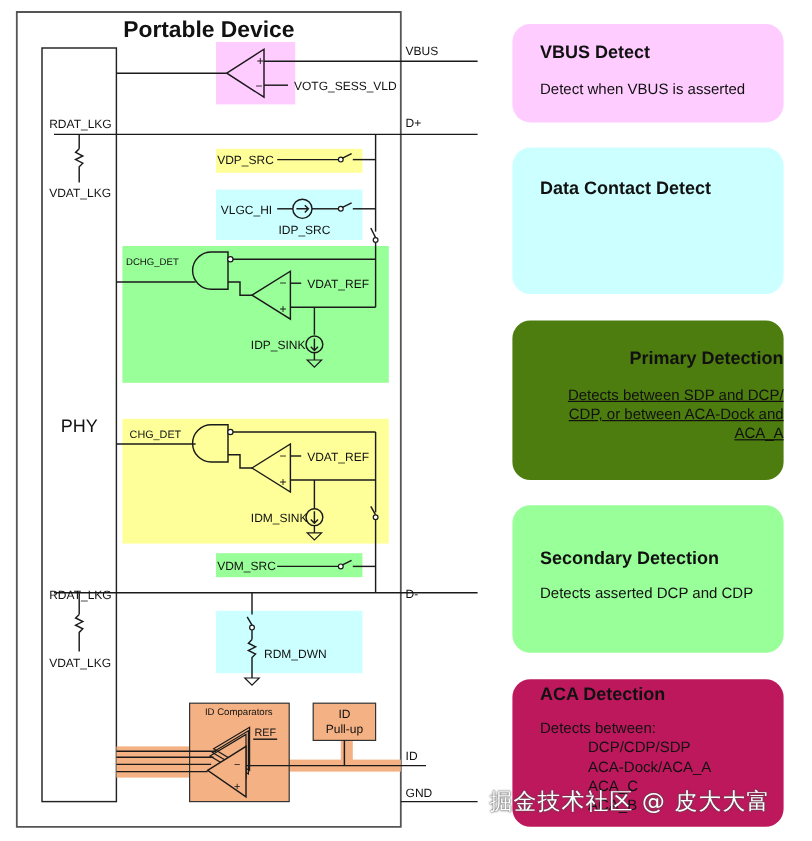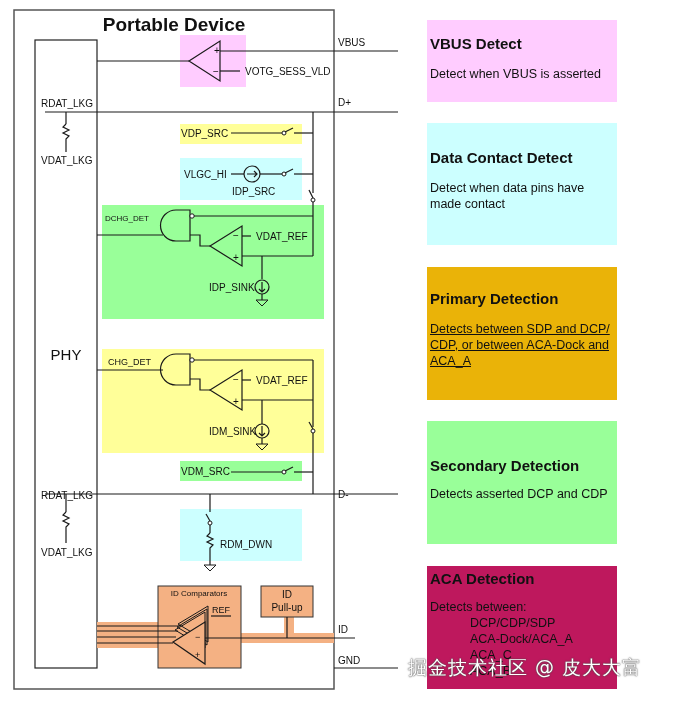--- a/index.html
+++ b/index.html
@@ -4,21 +4,21 @@
 <style>
   html, body { margin: 0; padding: 0; background: #ffffff; }
   body { width: 677px; height: 701px; position: relative; overflow: hidden;
          font-family: "Liberation Sans", sans-serif; color: #111; }
   svg#diagram { position: absolute; left: 0; top: 0; }
   svg text { font-family: "Liberation Sans", sans-serif; fill: #111; }
   .lbl { font-size: 10px; }
   .lbl-sm { font-size: 8px; }
   .wire { stroke: #1a1a1a; stroke-width: 1.2; fill: none; }
   .border { stroke: #555; stroke-width: 1.5; fill: none; }
-  .panel { position: absolute; left: 427px; width: 190px; box-sizing: border-box; padding-left: 3px; }
+  .panel { position: absolute; left: 427px; width: 226px; box-sizing: border-box; padding-left: 23px; border-radius: 15px; }
   .panel-title { font-size: 15px; font-weight: bold; margin: 0; }
   .panel-desc { font-size: 12.5px; line-height: 16px; margin: 0; }
   .watermark { position: absolute; left: 396px; top: 655px; font-size: 19px; color: #ffffff;
                text-shadow: 0 0 2px #555, 0 0 1px #333; letter-spacing: 1px;
                font-family: "DejaVu Sans", sans-serif; margin-left: 12px; }
 </style>
 </head>
 <body>
 
 <svg id="diagram" width="677" height="701" viewBox="0 0 677 701">
@@ -169,23 +169,22 @@
   <line class="wire" x1="334" y1="668" x2="398" y2="668"></line>
   <text x="338" y="664" class="lbl">GND</text>
 </svg>
 
 <div class="panel" style="top:20px;height:82px;background:#ffccff;">
   <p class="panel-title" style="padding-top:15px;">VBUS Detect</p>
   <p class="panel-desc" style="margin-top:14px;">Detect when VBUS is asserted</p>
 </div>
 <div class="panel" style="top:123px;height:122px;background:#ccffff;">
   <p class="panel-title" style="padding-top:26px;">Data Contact Detect</p>
-  <p class="panel-desc" style="margin-top:14px;">Detect when data pins have made contact</p>
-</div>
-<div class="panel" style="top:267px;height:133px;background:#eab308;">
+</div>
+<div class="panel" style="top:267px;height:133px;background:#4d7c0f;text-align:right;">
   <p class="panel-title" style="padding-top:23px;">Primary Detection</p>
   <p class="panel-desc" style="margin-top:14px;text-decoration:underline;">Detects between SDP and DCP/ CDP, or between ACA-Dock and ACA_A</p>
 </div>
 <div class="panel" style="top:421px;height:123px;background:#99ff99;">
   <p class="panel-title" style="padding-top:36px;">Secondary Detection</p>
   <p class="panel-desc" style="margin-top:12px;">Detects asserted DCP and CDP</p>
 </div>
 <div class="panel" style="top:566px;height:123px;background:#be185d;">
   <p class="panel-title" style="padding-top:4px;">ACA Detection</p>
   <p class="panel-desc" style="margin-top:12px;">Detects between:</p>

